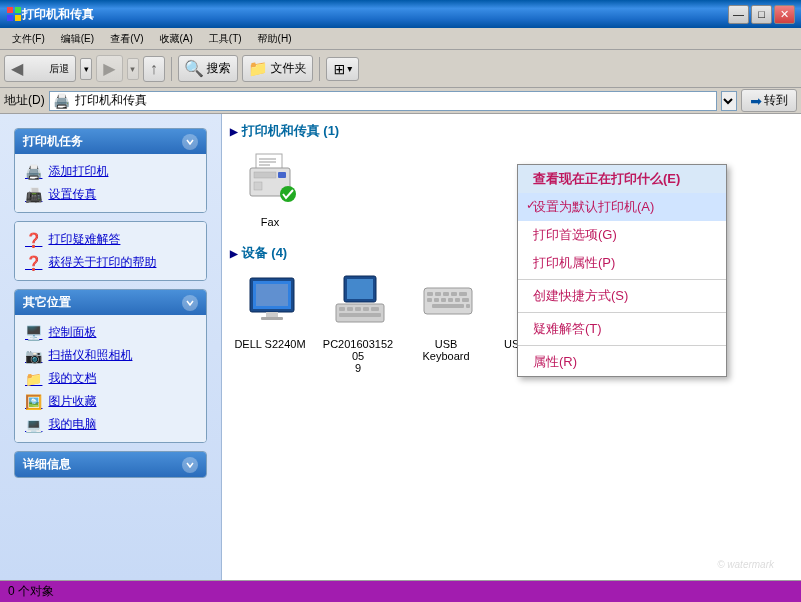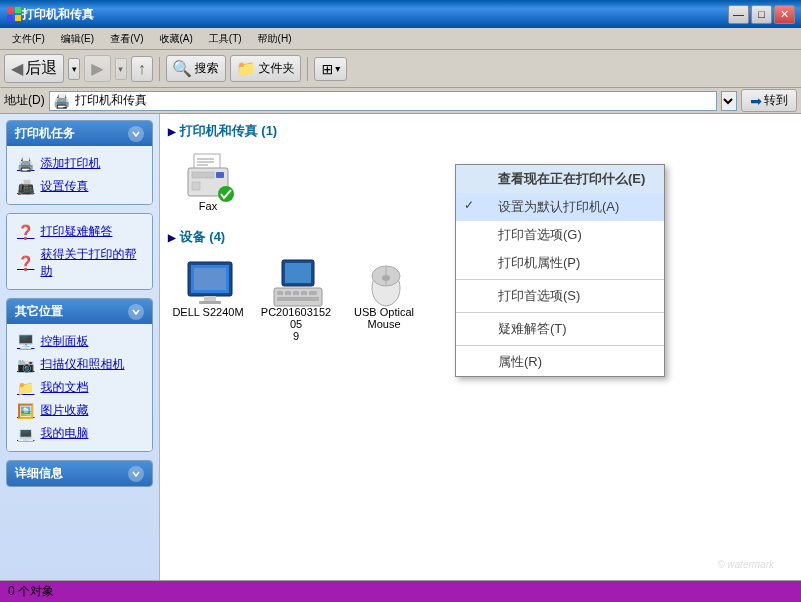--- a/index.html
+++ b/index.html
@@ -103,25 +103,25 @@
 
     
     .main-layout {
       display: flex;
       height: calc(602px - 28px - 22px - 38px - 26px - 22px);
       background: #ffffff;
     }
 
     
     .sidebar {
-      width: 160px;
+      width: 222px;
       background: linear-gradient(to bottom, #dce8fa 0%, #c8daf6 100%);
       border-right: 1px solid #a0b8d8;
       overflow-y: auto;
-      padding: 6px;
+      padding: 14px;
     }
     .sidebar-section {
       margin-bottom: 8px;
       background: white;
       border: 1px solid #7b9ebd;
       border-radius: 4px;
       overflow: hidden;
     }
     .sidebar-header {
       background: linear-gradient(to bottom, #4a90d9, #2a6cbb);
@@ -186,39 +186,39 @@
       align-items: center;
       width: 80px;
       padding: 4px;
       cursor: pointer;
     }
     .device-label {
       font-size: 11px;
       text-align: center;
       color: #000;
       word-break: break-word;
-      margin-top: 0;
+      margin-top: 16px;
     }
 
     
     .context-menu {
       position: absolute;
       left: 295px;
       top: 50px;
       width: 210px;
       background: white;
       border: 1px solid #888;
       box-shadow: 3px 3px 6px rgba(0,0,0,0.3);
       z-index: 1000;
       font-size: 13px;
     }
     .ctx-item {
-      padding: 5px 20px 5px 42px;
-      cursor: pointer;
-      color: #404040;
+      padding: 5px 20px 5px 15px;
+      cursor: pointer;
+      color: #be185d;
       position: relative;
       white-space: nowrap;
     }
     .ctx-item.checked::before {
       content: '✓';
       position: absolute;
       left: 8px;
       top: 5px;
       font-size: 12px;
     }
@@ -293,21 +293,21 @@
   <div class="menu-item">编辑(E)</div>
   <div class="menu-item">查看(V)</div>
   <div class="menu-item">收藏(A)</div>
   <div class="menu-item">工具(T)</div>
   <div class="menu-item">帮助(H)</div>
 </div>
 
 <div class="toolbar">
   <div class="tb-btn">
     <span style="font-size:16px; color:#666;">◀</span>
-    <span style="font-size:16px;">后退</span>
+    <span style="font-size:10px;margin-left:24px;">后退</span>
   </div>
   <div class="tb-arrow">▾</div>
   <div class="tb-btn" style="opacity:0.5;">
     <span style="font-size:16px; color:#666;">▶</span>
   </div>
   <div class="tb-arrow" style="opacity:0.5;">▾</div>
   <div class="tb-btn">
     <span style="font-size:16px; color:#666;">↑</span>
   </div>
   <div class="tb-separator"></div>
@@ -489,20 +489,41 @@
             <rect x="5" y="39" width="42" height="4" rx="1" fill="#b0b0b0"></rect>
 
             <rect x="10" y="2" width="32" height="26" rx="2" fill="#1a4a8a" stroke="#0a2a5a" stroke-width="1"></rect>
             <rect x="13" y="5" width="26" height="20" fill="#4488cc"></rect>
           </svg>
         </div>
         <span class="device-label" style="white-space: pre-line;">PC20160315205
 9</span>
       </div>
 
+      <div class="device-item">
+        <div class="keyboard-icon-wrap">
+          <svg width="52" height="52" viewBox="0 0 52 52">
+            <rect x="2" y="14" width="48" height="26" rx="3" fill="#d8d8d8" stroke="#999" stroke-width="1"></rect>
+            <rect x="5" y="18" width="6" height="4" rx="1" fill="#b0b0b0"></rect>
+            <rect x="13" y="18" width="6" height="4" rx="1" fill="#b0b0b0"></rect>
+            <rect x="21" y="18" width="6" height="4" rx="1" fill="#b0b0b0"></rect>
+            <rect x="29" y="18" width="6" height="4" rx="1" fill="#b0b0b0"></rect>
+            <rect x="37" y="18" width="8" height="4" rx="1" fill="#b0b0b0"></rect>
+            <rect x="5" y="24" width="5" height="4" rx="1" fill="#b0b0b0"></rect>
+            <rect x="12" y="24" width="5" height="4" rx="1" fill="#b0b0b0"></rect>
+            <rect x="19" y="24" width="5" height="4" rx="1" fill="#b0b0b0"></rect>
+            <rect x="26" y="24" width="5" height="4" rx="1" fill="#b0b0b0"></rect>
+            <rect x="33" y="24" width="5" height="4" rx="1" fill="#b0b0b0"></rect>
+            <rect x="40" y="24" width="7" height="4" rx="1" fill="#b0b0b0"></rect>
+            <rect x="10" y="30" width="32" height="4" rx="1" fill="#b0b0b0"></rect>
+            <rect x="44" y="30" width="4" height="4" rx="1" fill="#b0b0b0"></rect>
+          </svg>
+        </div>
+        <span class="device-label">USB Keyboard</span>
+      </div>
 
       <div class="device-item">
         <div class="mouse-icon-wrap">
           <svg width="52" height="52" viewBox="0 0 52 52">
             <ellipse cx="26" cy="30" rx="14" ry="18" fill="#e8e8e8" stroke="#aaa" stroke-width="1"></ellipse>
             <ellipse cx="26" cy="18" rx="14" ry="10" fill="#d0d0d0" stroke="#aaa" stroke-width="1"></ellipse>
             <line x1="26" y1="9" x2="26" y2="27" stroke="#aaa" stroke-width="1"></line>
             <ellipse cx="26" cy="20" rx="4" ry="3" fill="#aaa"></ellipse>
           </svg>
         </div>
@@ -519,21 +540,21 @@
         <span>设置为默认打印机(A)</span>
       </div>
       <div class="ctx-item">
         <span>打印首选项(G)</span>
       </div>
       <div class="ctx-item">
         <span>打印机属性(P)</span>
       </div>
       <div class="ctx-separator"></div>
       <div class="ctx-item">
-        <span>打印首选项(S)</span>
+        <span>创建快捷方式(S)</span>
       </div>
       <div class="ctx-separator"></div>
       <div class="ctx-item">
         <span>疑难解答(T)</span>
       </div>
       <div class="ctx-separator"></div>
       <div class="ctx-item">
         <span>属性(R)</span>
       </div>
     </div>

